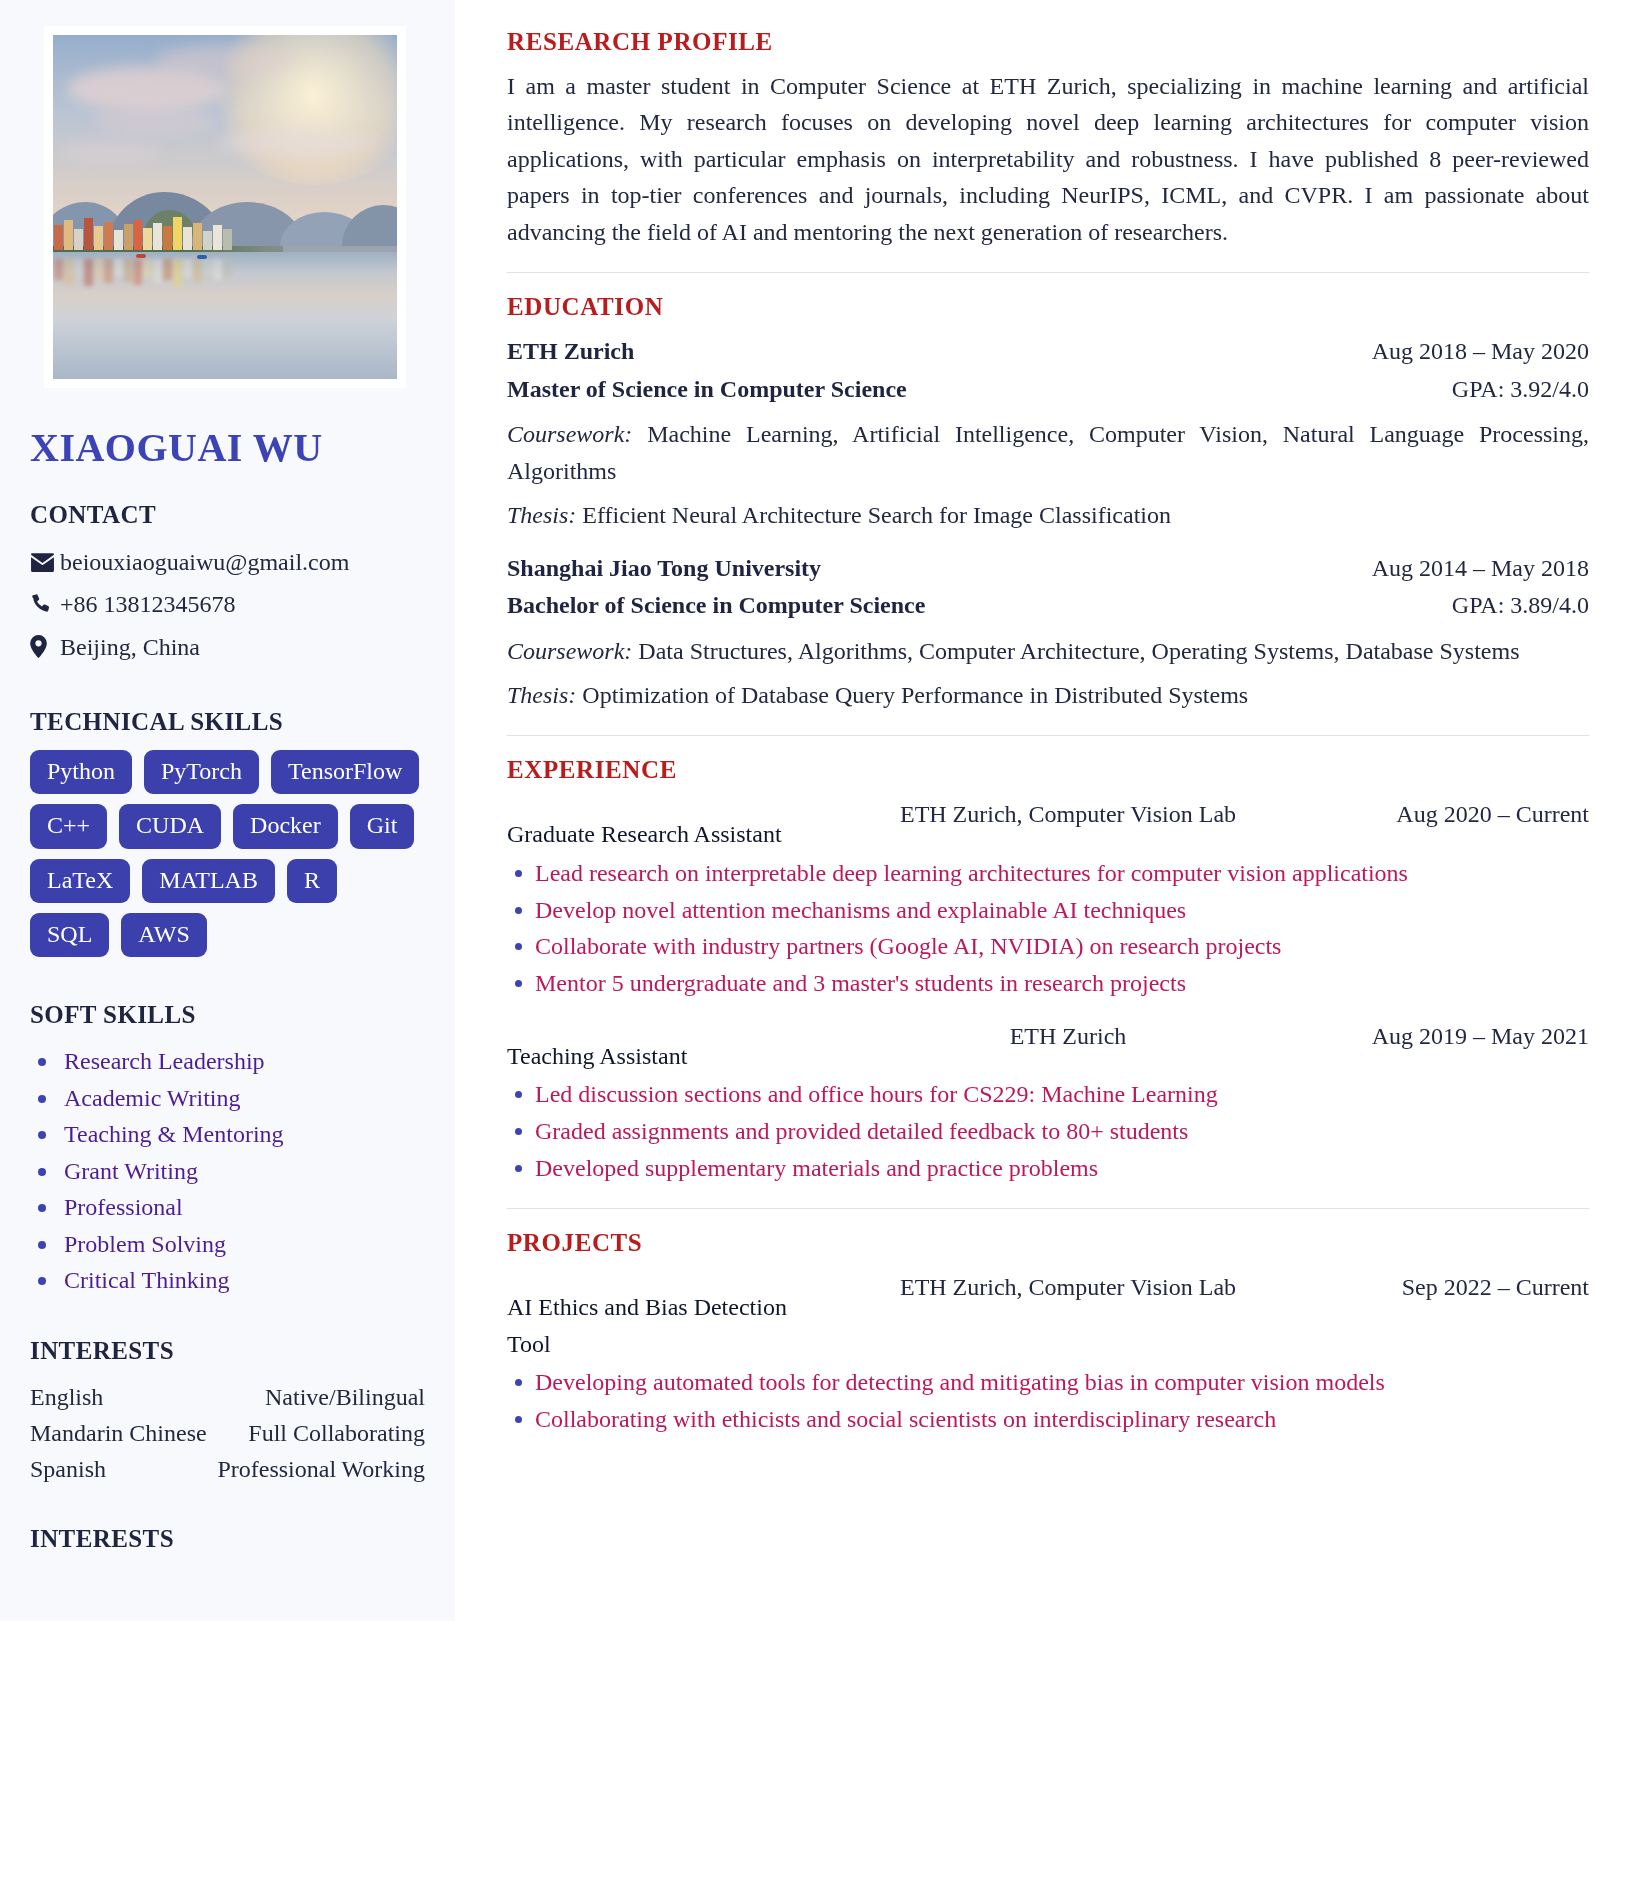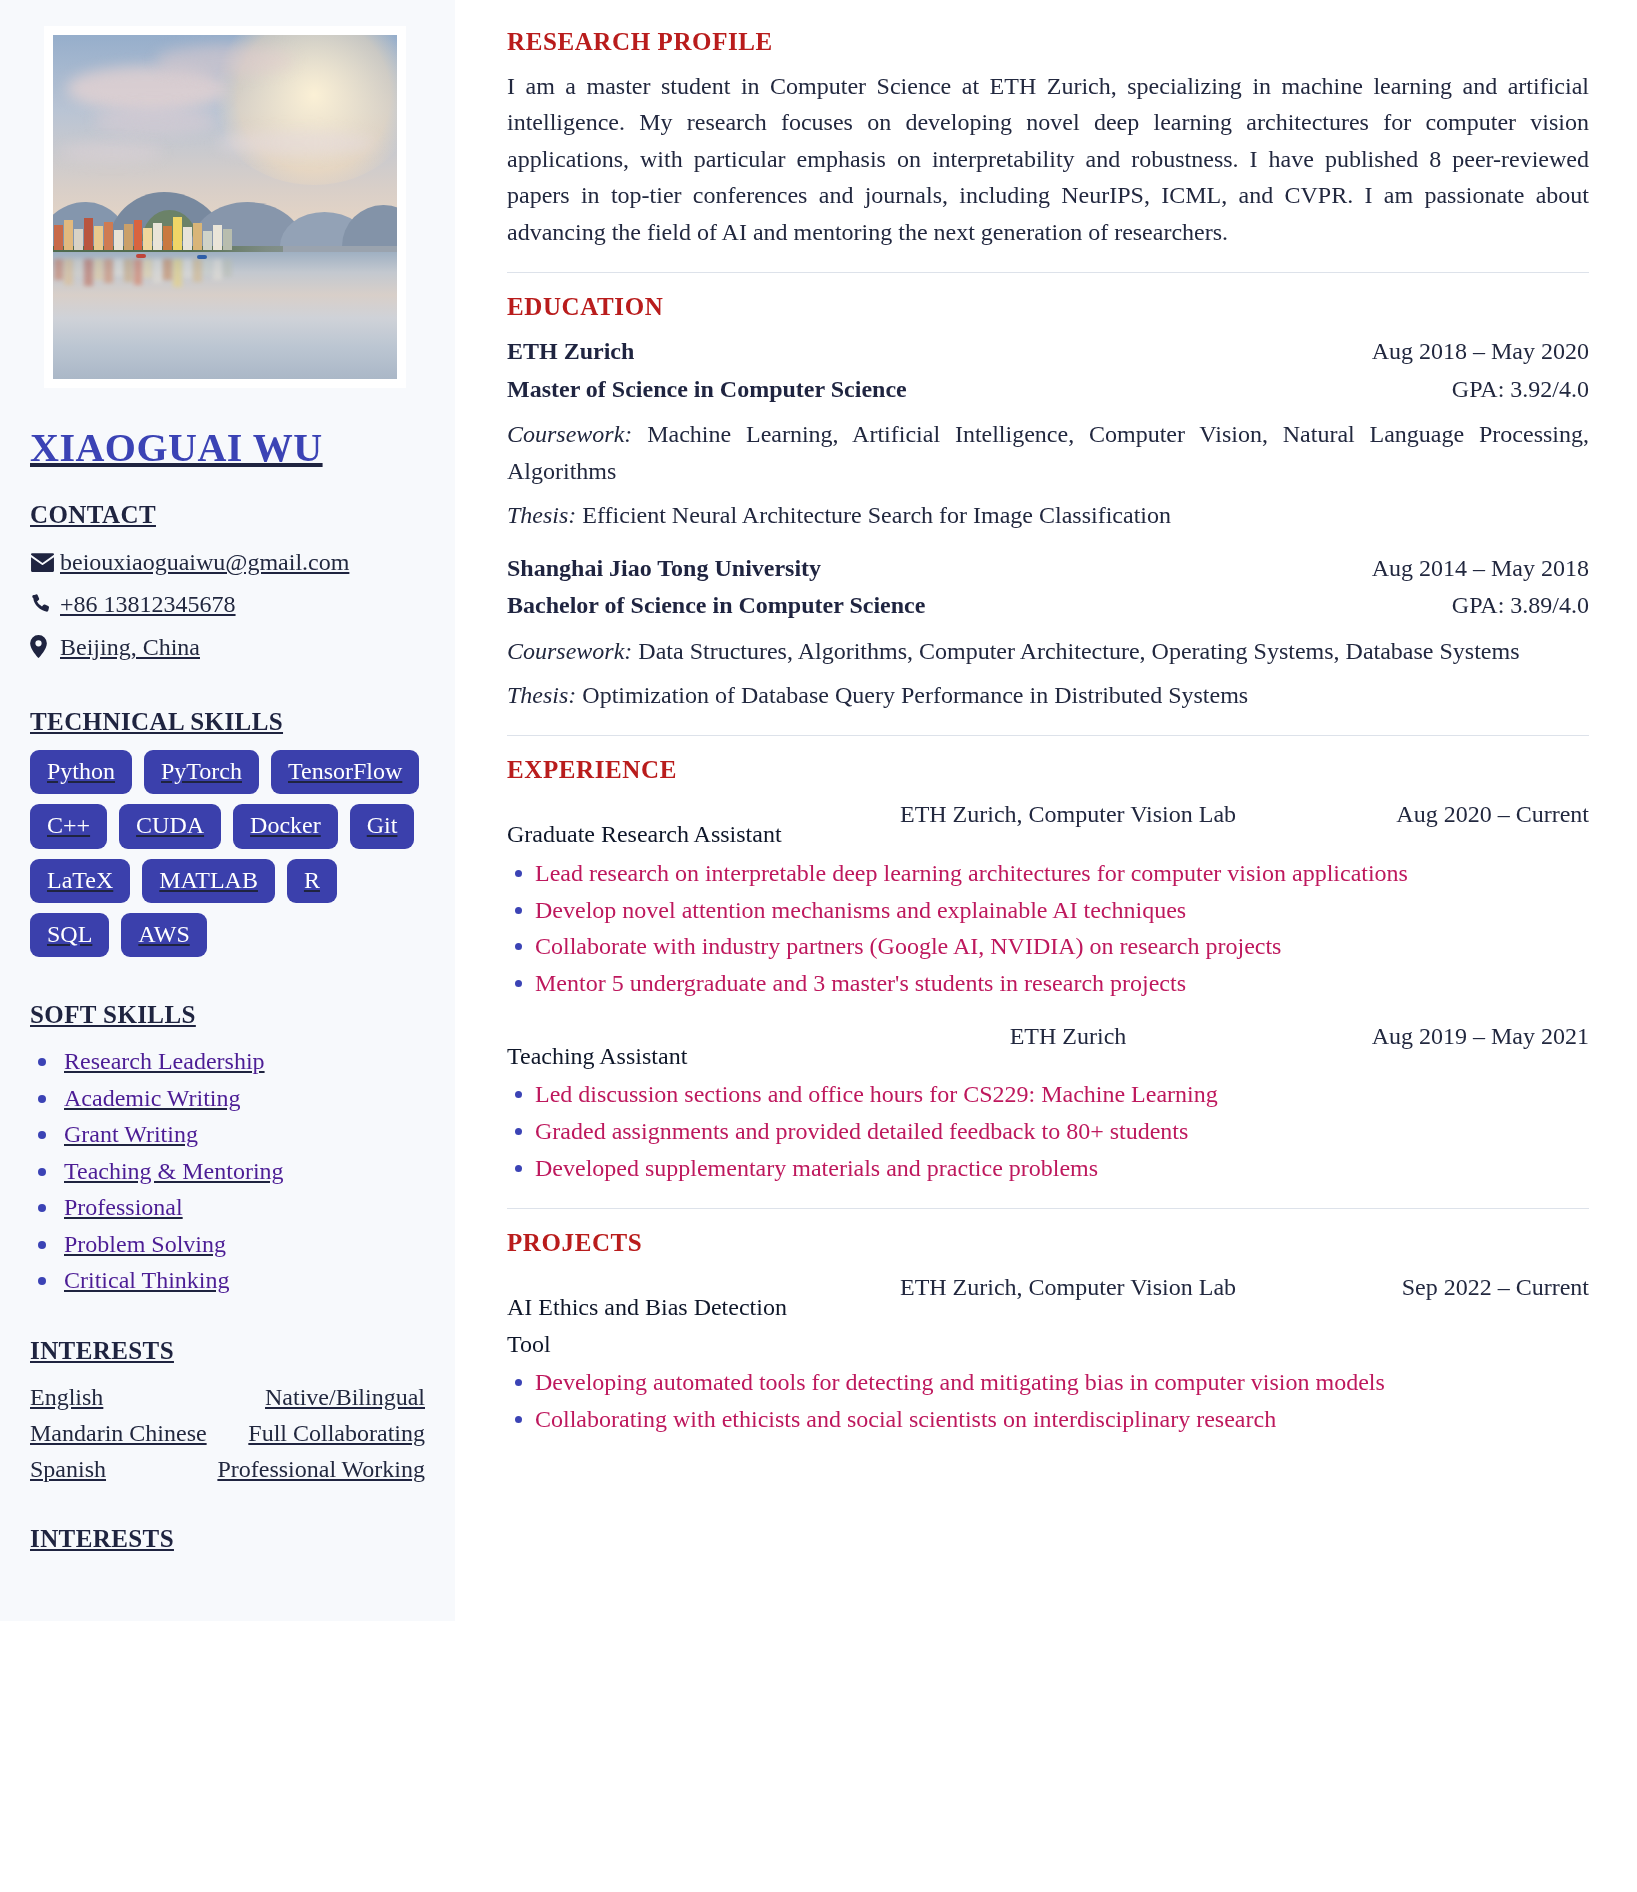--- a/index.html
+++ b/index.html
@@ -14,21 +14,20 @@
   .page { display: flex; width: 1637px; height: 1892px; }
 
   
   .sidebar {
     width: 455px;
     flex: 0 0 455px;
     background: #f7f9fc;
     padding: 26px 30px 0 30px;
     height: 1621px;
     overflow: hidden;
-    text-decoration: underline;
   }
   .photo-frame {
     width: 362px;
     height: 362px;
     background: #ffffff;
     padding: 9px;
     margin: 0 0 8px 14px;
   }
   .photo {
     width: 100%; height: 100%;
@@ -314,22 +313,22 @@
       <span class="tag">SQL</span>
       <span class="tag">AWS</span>
     </div>
 
     <div class="block-gap"></div>
 
     <h2 class="side-h">SOFT SKILLS</h2>
     <ul class="soft-list">
       <li>Research Leadership</li>
       <li>Academic Writing</li>
+      <li>Teaching &amp; Mentoring</li>
       <li>Grant Writing</li>
-      <li>Teaching &amp; Mentoring</li>
       <li>Professional</li>
       <li>Problem Solving</li>
       <li>Critical Thinking</li>
     </ul>
 
     <div class="block-gap"></div>
 
     <h2 class="side-h">INTERESTS</h2>
     <div class="lang-row">
       <span>English</span>

